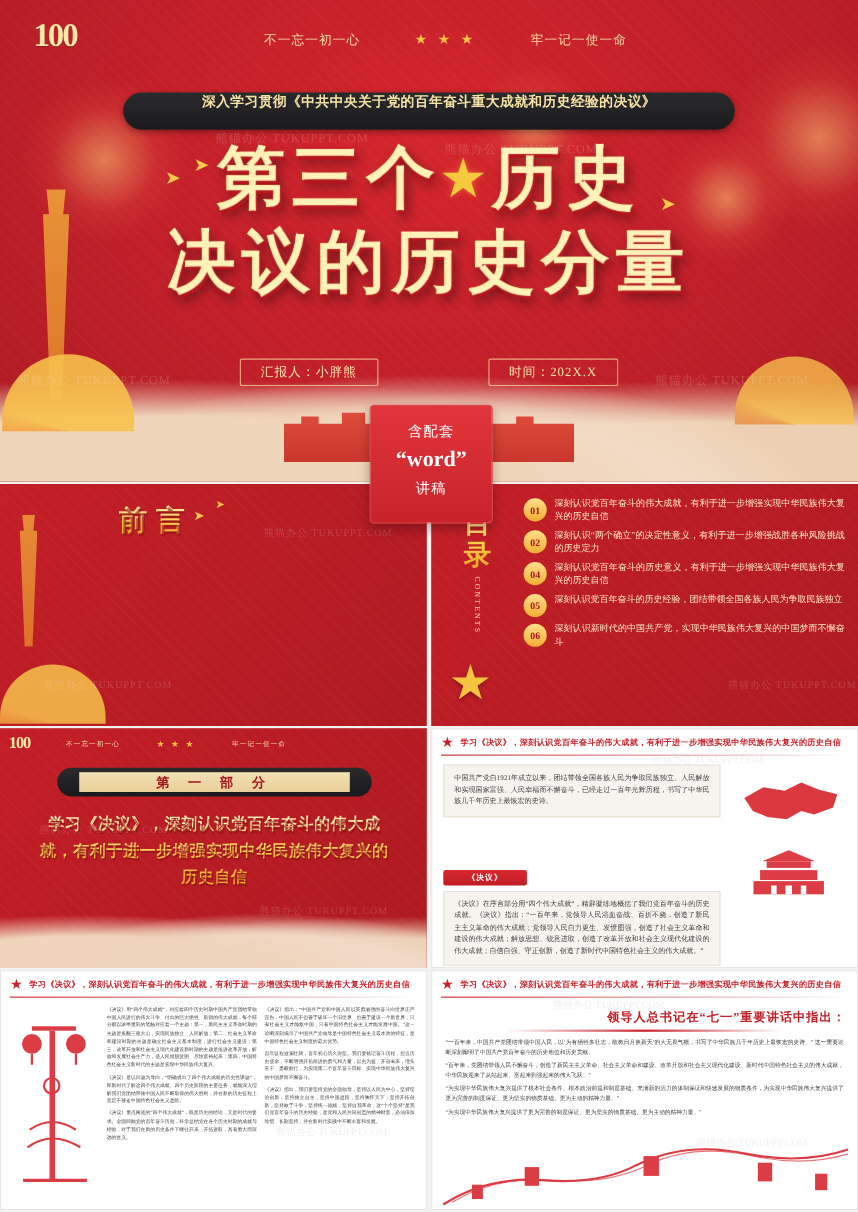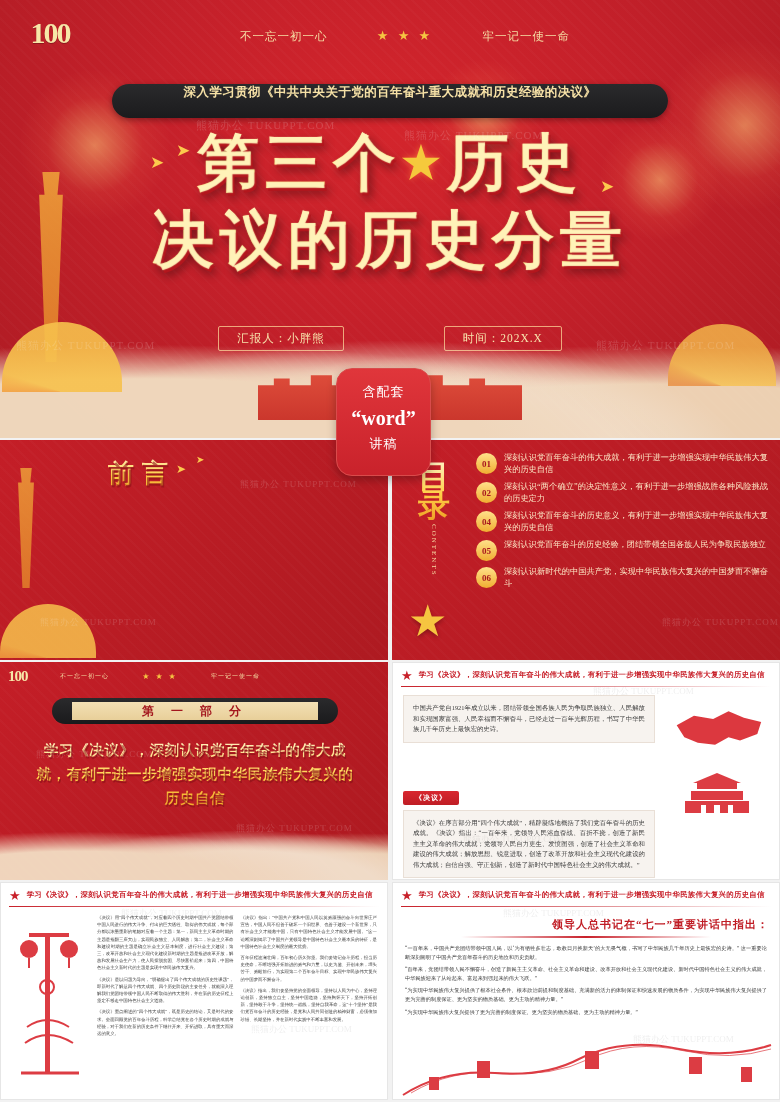--- a/index.html
+++ b/index.html
@@ -144,24 +144,24 @@
   .dove {
     position: absolute; color: #ffd34f; font-size: 17px; opacity: .95;
   }
   .wm {
     position: absolute; color: rgba(255,255,255,.16); font-size: 11px;
     font-family: "Liberation Serif", serif; pointer-events: none; letter-spacing: 1px;
   }
 
   
   .word-badge {
-    position: absolute; left: 336px; top: 368px; width: 95px; height: 108px;
+    position: absolute; left: 336px; top: 368px; width: 112px; height: 108px;
     z-index: 20;
     background: linear-gradient(180deg, #e0363b 0%, #c9222b 100%);
-    border-radius: 16px;
+    border-radius: 4px;
     color: #fff; text-align: center;
     box-shadow: 0 4px 10px rgba(0,0,0,.28);
     padding-top: 14px;
     border: 1px solid #d94b4b;
   }
   .word-badge .l1 { font-size: 13px; font-family: "Liberation Serif", serif; letter-spacing: 1px; }
   .word-badge .l2 { font-size: 20px; font-weight: bold; margin-top: 6px; font-family: "Liberation Serif", serif; }
   .word-badge .l3 { font-size: 13px; margin-top: 5px; font-family: "Liberation Serif", serif; letter-spacing: 1px; }
 
   
@@ -201,21 +201,21 @@
     border-radius: 100px 100px 0 0 / 100px 100px 0 0;
     opacity: .85;
   }
 
   
   .s3-left {
     position: absolute; left: 14px; top: 22px; width: 56px; text-align: center;
   }
   .s3-mulu {
     font-family: Liberation Serif, serif; font-weight: bold;
-    font-size: 32px; line-height: 29px; letter-spacing: 0;
+    font-size: 25px; line-height: 29px; letter-spacing: 0;
     background: linear-gradient(180deg, #fff0bd 0%, #ffcf47 55%, #efa227 100%);
     -webkit-background-clip: text; background-clip: text; -webkit-text-fill-color: transparent;
   }
   .s3-contents {
     font-size: 7px; color: #f7d9a3; letter-spacing: 2px; margin-top: 4px;
     writing-mode: vertical-rl; display: inline-block;
     font-family: "Liberation Serif", serif;
   }
   .s3-star {
     position: absolute; left: 16px; bottom: 14px; font-size: 44px; color: #f6c540;
@@ -310,21 +310,21 @@
     background: #f7f3ef;
     border: 1px solid #e9dfd6;
     padding: 7px 9px;
     color: #3b3b3b; font-size: 6.4px; line-height: 10.5px; text-align: justify;
     font-family: "Liberation Serif", serif;
   }
   .w-label {
     display: inline-block;
     background: linear-gradient(180deg, #d8272f 0%, #bf1d25 100%);
     color: #fff; font-size: 7px; font-weight: bold;
-    padding: 2px 12px; border-radius: 2px; margin-bottom: 5px;
+    padding: 2px 22px; border-radius: 2px; margin-bottom: 5px;
     font-family: "Liberation Serif", serif; letter-spacing: 1px; margin-top: 40px;
   }
   .w-art-map {
     position: absolute; right: 14px; top: 44px; width: 96px; height: 54px;
     background: #d9272f;
     clip-path: polygon(8% 34%, 26% 16%, 46% 22%, 62% 8%, 78% 20%, 96% 28%, 92% 50%, 74% 62%, 62% 56%, 48% 70%, 30% 66%, 16% 56%);
     opacity: .92;
   }
   .w-art-gate {
     position: absolute; right: 26px; top: 108px; width: 72px; height: 44px;

